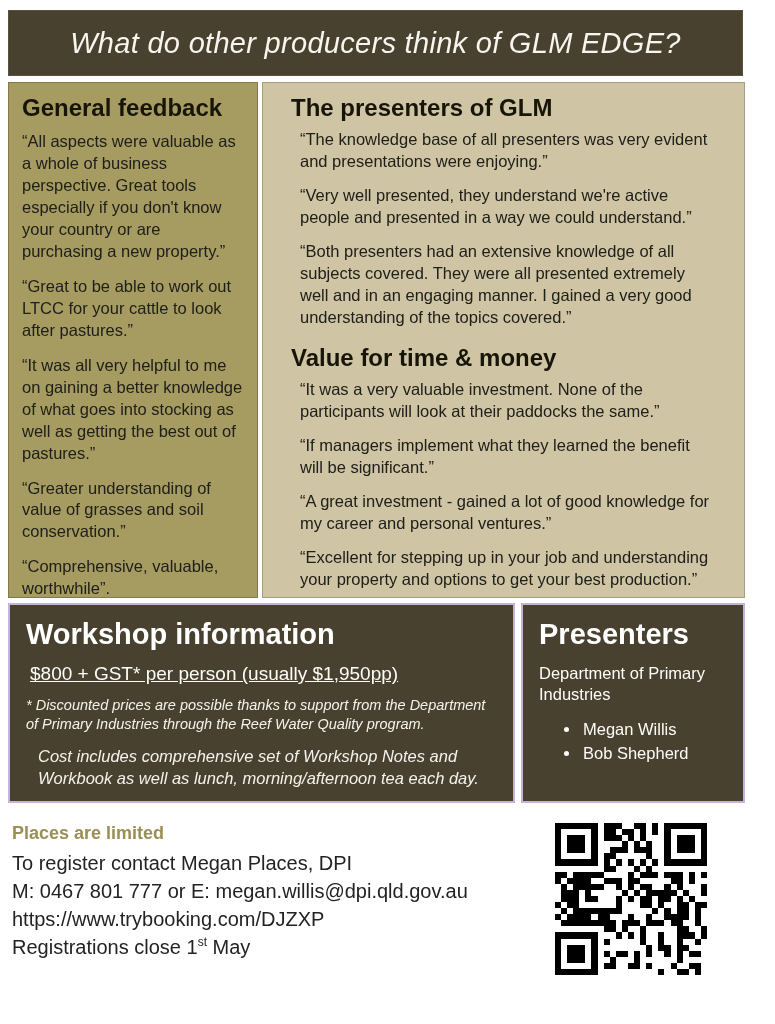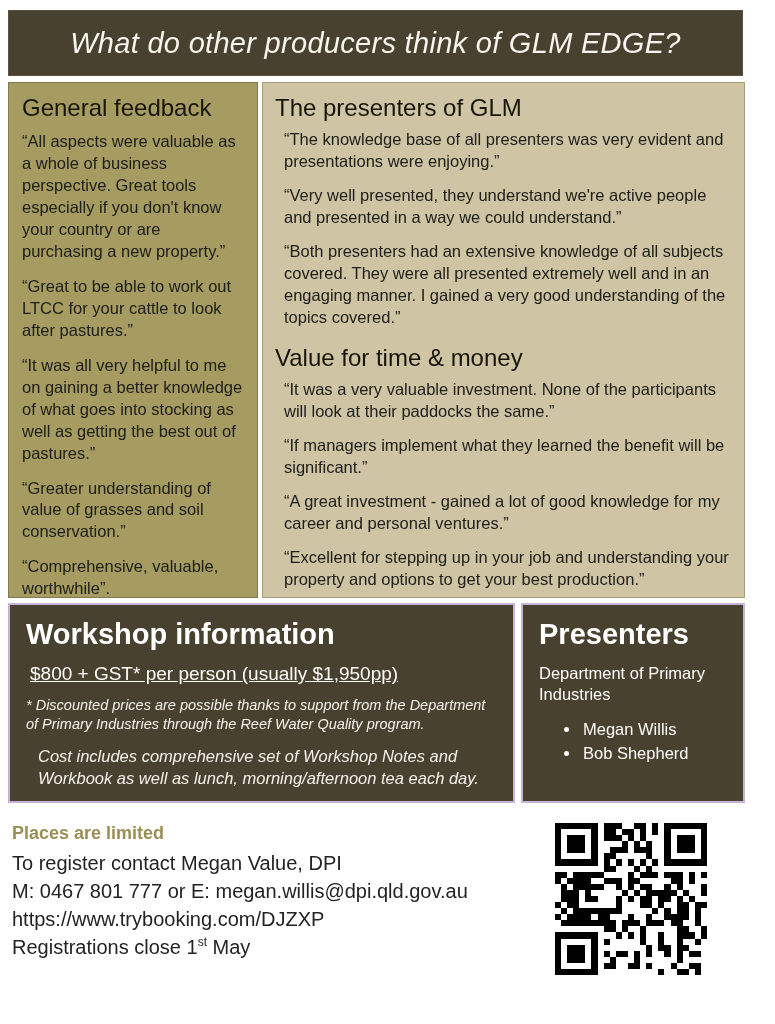--- a/index.html
+++ b/index.html
@@ -33,25 +33,25 @@
   .col-left{
     position:absolute;left:8px;top:82px;width:250px;height:516px;
     background:var(--olive);
     border:1px solid #84794b;
     padding:8px 12px 8px 13px;
   }
   .col-right{
     position:absolute;left:262px;top:82px;width:483px;height:516px;
     background:var(--tan);
     border:1px solid #a79d7e;
-    padding:8px 12px;
+    padding:8px 28px;
   }
   .sec-heading{
     margin:4px 0 10px 0;
-    font-size:24px;font-weight:normal;color:#171408;line-height:1.1;
+    font-size:24px;font-weight:bold;color:#171408;line-height:1.1;
   }
   .col-right .sec-heading{margin-bottom:8px;}
   .sec-heading.second{margin-top:16px;}
   .quote{
     margin:0 0 13px 0;
     font-size:16.5px;line-height:1.33;color:#20201b;
   }
   .col-right .quote{margin-left:9px;margin-bottom:12px;}
   
   .info-box{
@@ -131,21 +131,21 @@
     <h2 class="box-heading">Presenters</h2>
     <p class="org-line">Department of Primary Industries</p>
     <ul class="presenter-list">
       <li>Megan Willis</li>
       <li>Bob Shepherd</li>
     </ul>
   </div>
 
   <div class="register">
     <h3 class="register-heading">Places are limited</h3>
-    <p class="register-line">To register contact Megan Value, DPI</p>
+    <p class="register-line">To register contact Megan Places, DPI</p>
     <p class="register-line">M: 0467 801 777 or E: megan.willis@dpi.qld.gov.au</p>
     <p class="register-line">https://www.trybooking.com/DJZXP</p>
     <p class="register-line"><span>Registrations close 1</span><sup>st</sup><span> May</span></p>
   </div>
 
   <div class="qr">
     <svg viewBox="0 0 25 25" xmlns="http://www.w3.org/2000/svg" shape-rendering="crispEdges">
         <rect x="0" y="0" width="25" height="25" fill="#fff"></rect>
         <rect x="0" y="0" width="1" height="1" fill="#000"></rect>
         <rect x="1" y="0" width="1" height="1" fill="#000"></rect>

